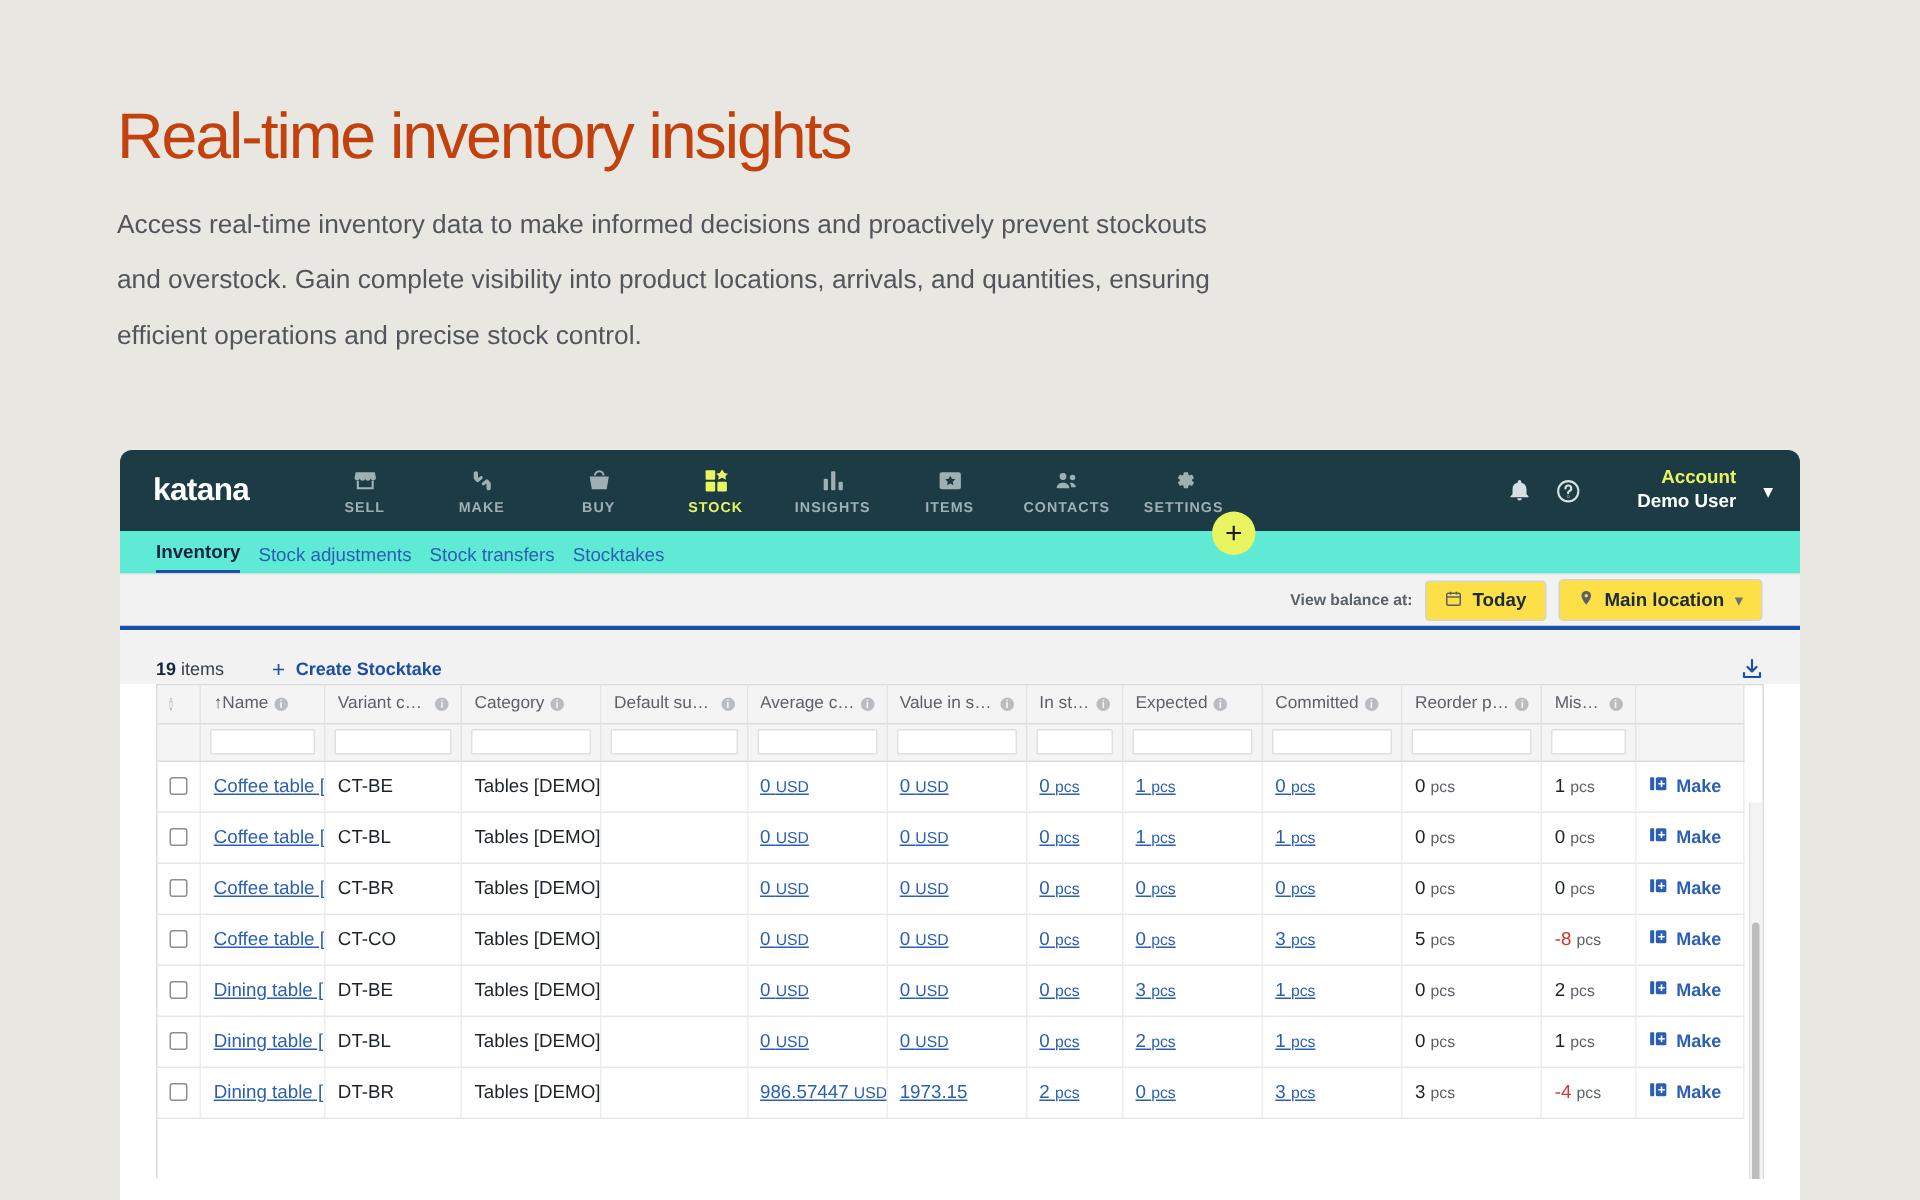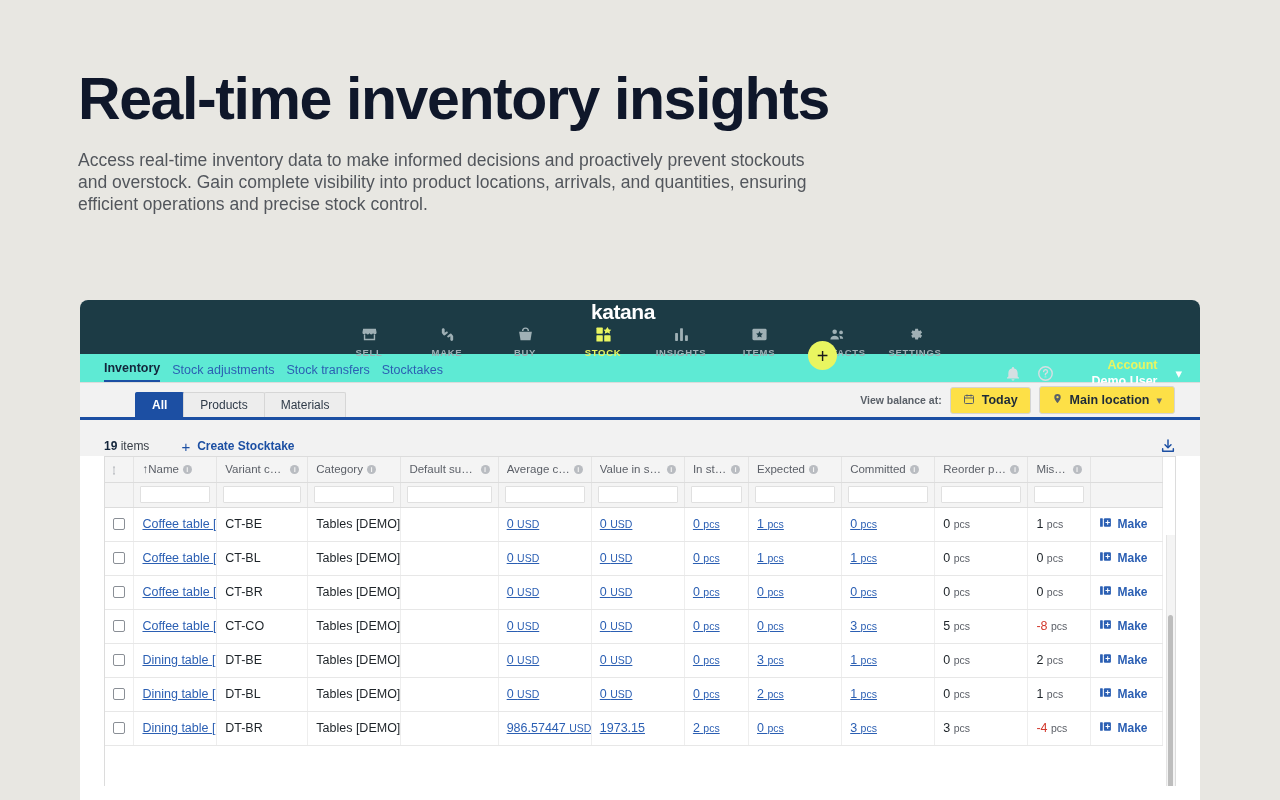--- a/index.html
+++ b/index.html
@@ -5,39 +5,39 @@
   * { box-sizing: border-box; margin: 0; padding: 0; }
   html, body {
     width: 1280px; height: 800px;
     background: #e8e7e2;
     font-family: "Liberation Sans", sans-serif;
     overflow: hidden;
   }
   
   .hero { padding: 68px 0 0 78px; }
   .hero-title {
-    font-size: 59px; font-weight: 700; letter-spacing: -1.4px;
-    color: #0f172a; line-height: 1.08;
+    font-size: 43px; font-weight: 400; letter-spacing: -1.4px;
+    color: #c2410c; line-height: 1.08;
   }
   .hero-sub {
     margin-top: 17px; max-width: 730px;
-    font-size: 17.5px; line-height: 22px; color: #52565c; font-weight: 400;
+    font-size: 17.5px; line-height: 37px; color: #52565c; font-weight: 400;
   }
   
   .app {
     position: absolute; left: 80px; top: 300px;
     width: 1120px; height: 500px;
     background: #ffffff;
     border-radius: 8px 8px 0 0;
     overflow: hidden;
   }
   
   .topnav {
     position: relative; height: 54px; background: #1c3b45;
-    display: flex; align-items: center; padding: 0 18px 0 22px; flex-direction: column;
+    display: flex; align-items: center; padding: 0 18px 0 22px;
   }
   .logo {
     color: #ffffff; font-size: 21px; font-weight: 700; letter-spacing: -0.4px;
     margin-right: 38px;
   }
   .navitems { display: flex; align-items: flex-start; gap: 0; }
   .navitem {
     width: 78px; display: flex; flex-direction: column; align-items: center;
     gap: 4px; cursor: pointer; padding-top: 2px;
   }
@@ -292,25 +292,20 @@
   </div>
 
   <div class="subnav">
     <div class="subtab active">Inventory</div>
     <div class="subtab">Stock adjustments</div>
     <div class="subtab">Stock transfers</div>
     <div class="subtab">Stocktakes</div>
   </div>
 
   <div class="filterbar">
-    <div class="segs">
-      <div class="seg active">All</div>
-      <div class="seg">Products</div>
-      <div class="seg">Materials</div>
-    </div>
     <div class="balance">
       <span class="balance-label">View balance at:</span>
       <div class="pillbtn">
         <span>
           <svg width="12" height="12" viewBox="0 0 24 24" fill="none" stroke="#5a6068" stroke-width="2">
               <rect x="3" y="5" width="18" height="16" rx="2"></rect>
               <path d="M3 10h18M8 3v4M16 3v4"></path>
             </svg>
         </span>
         <span>Today</span>

